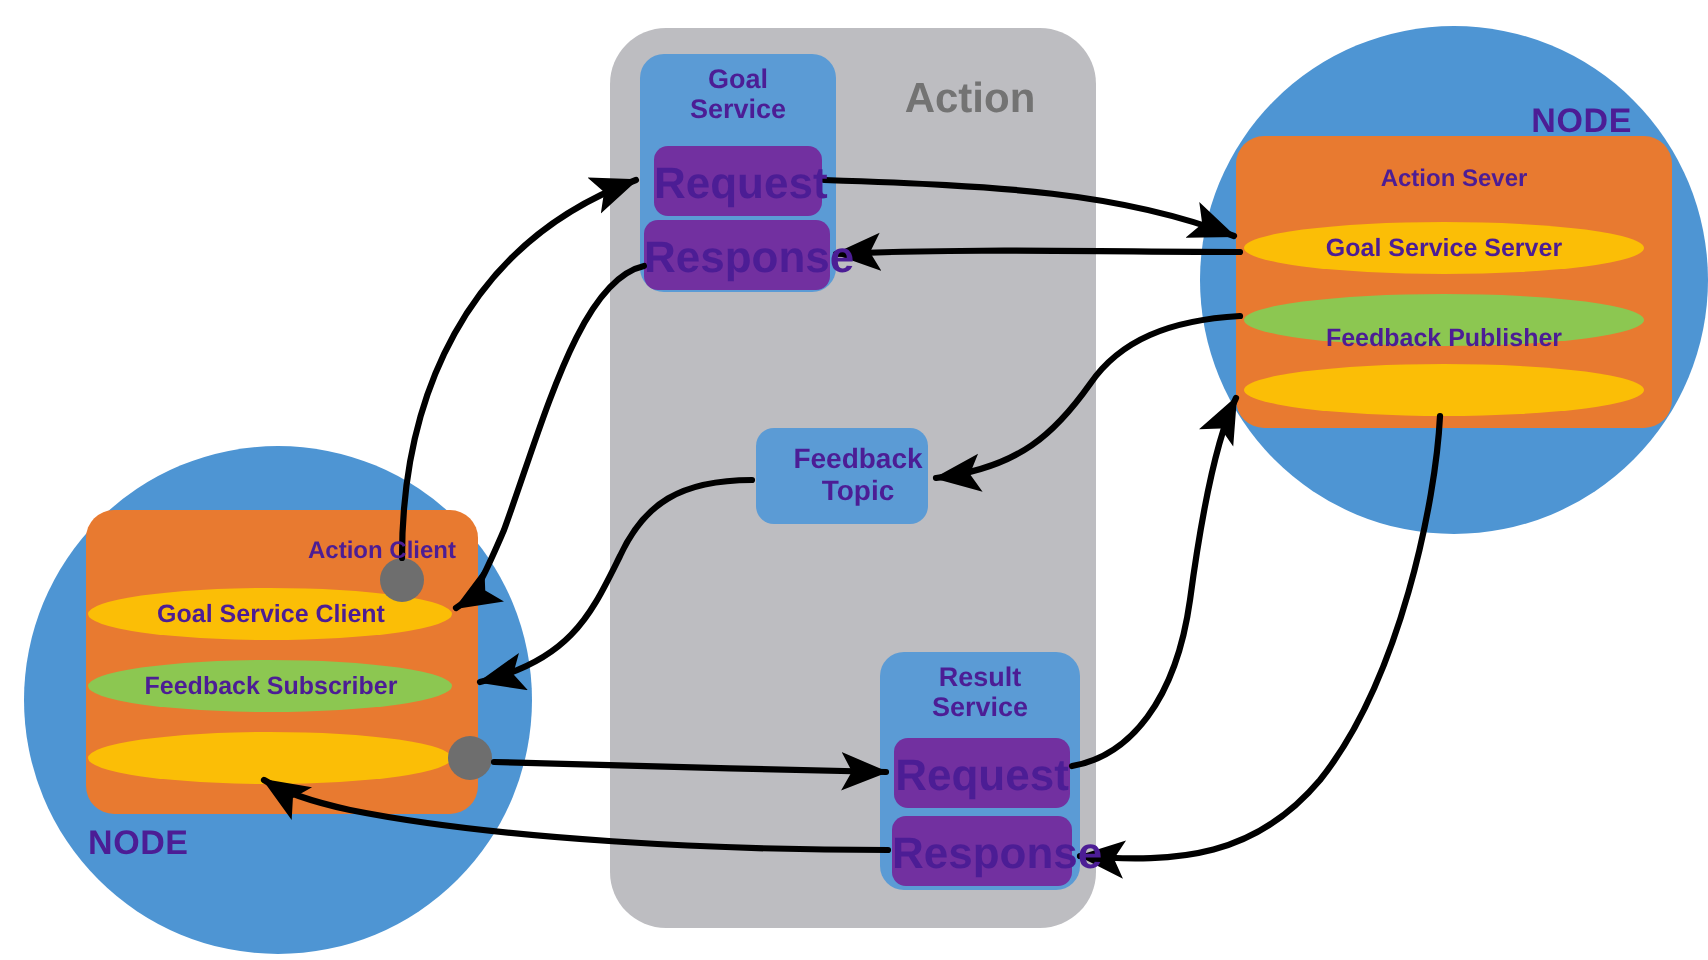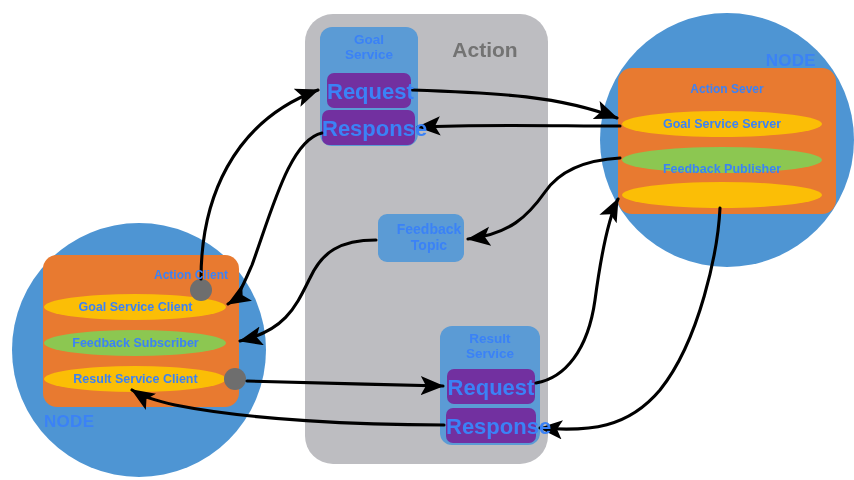--- a/index.html
+++ b/index.html
@@ -21,21 +21,21 @@
     left: 0;
     top: 0;
     width: 854px;
     height: 480px;
   }
   #svg-shapes { z-index: 1; }
   #svg-arrows { z-index: 2; pointer-events: none; }
   .lbl {
     position: absolute;
     z-index: 3;
-    color: #3b82f6;
+    color: #4c1d95;
     font-weight: bold;
     text-align: center;
     line-height: 1.12;
     white-space: pre-line;
     -webkit-font-smoothing: antialiased;
   }
   .lbl-dark { color: #737373; }
 
   
   .node-word { font-size: 17px; letter-spacing: .3px; }
@@ -128,15 +128,14 @@
 
   <div class="lbl node-word" style="left:730px; top:51px; width:86px; text-align:right;">NODE</div>
   <div class="lbl group-title" style="left:620px; top:83px; width:214px;">Action Sever</div>
   <div class="lbl ellipse-label" style="left:622px; top:117px; width:200px;">Goal Service Server</div>
   <div class="lbl ellipse-label" style="left:622px; top:162px; width:200px;">Feedback Publisher</div>
 
   <div class="lbl node-word" style="left:44px; top:412px; width:86px; text-align:left;">NODE</div>
   <div class="lbl group-title" style="left:36px; top:269px; width:192px;text-align:right;">Action Client</div>
   <div class="lbl ellipse-label" style="left:45px; top:300px; width:181px;">Goal Service Client</div>
   <div class="lbl ellipse-label" style="left:45px; top:336px; width:181px;">Feedback Subscriber</div>
-  <div class="lbl ellipse-label" style="left:45px; top:372px; width:181px;">Result Service Client</div>
 
 </div>
 
 </body></html>

